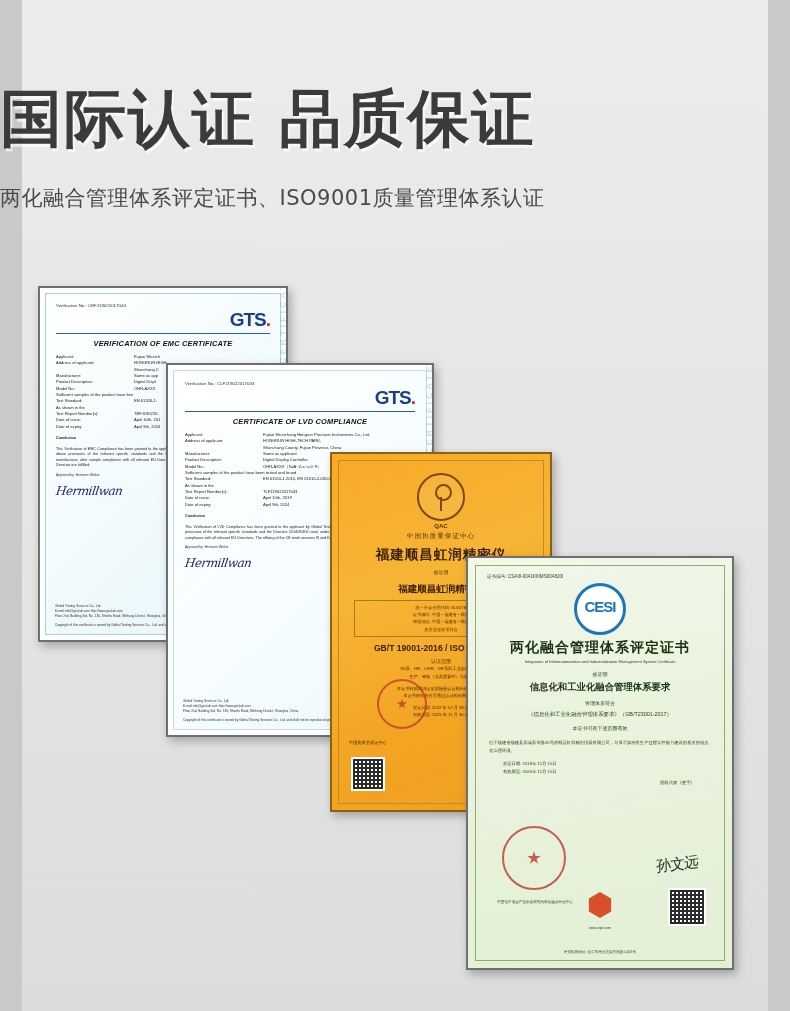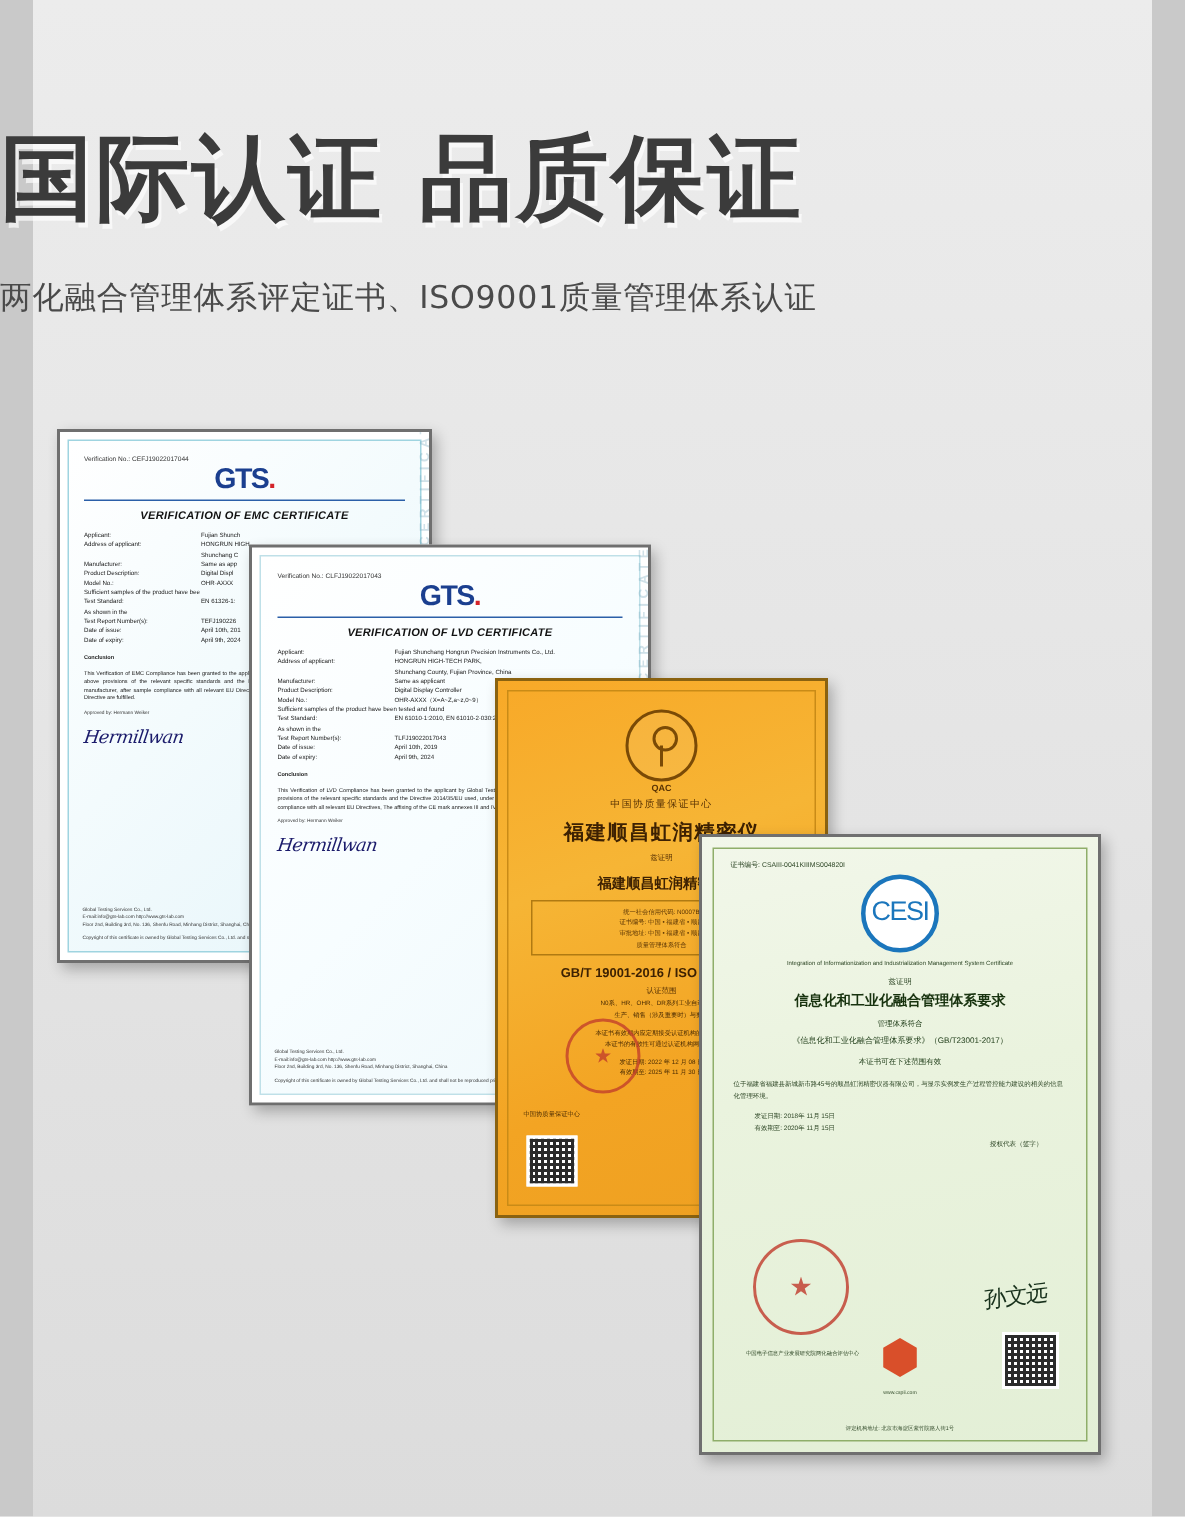--- a/index.html
+++ b/index.html
@@ -93,21 +93,21 @@
     box-sizing: border-box;
     font-size: 4px;
     color: #222;
   }
   .gts-logo {
     font-family: "Liberation Sans", sans-serif;
     font-weight: bold;
     font-size: 19px;
     letter-spacing: -1px;
     color: #1b3f8f;
-    text-align: center;
+    text-align: right;
     line-height: 1;
   }
   .gts-logo .dot { color: #d4242a; }
   .verif-line {
     font-size: 4.4px;
     color: #333;
     margin-bottom: 2px;
   }
   .cert-rule {
     height: 1px;
@@ -355,22 +355,22 @@
     margin-bottom: 4px;
   }
   .cesi-logo {
     width: 46px;
     height: 46px;
     border: 3px solid #1b76bc;
     border-radius: 50%;
     margin: 2px auto 4px auto;
     color: #1b76bc;
     font-family: "Liberation Sans", sans-serif;
-    font-weight: normal;
-    font-size: 18px;
+    font-weight: bold;
+    font-size: 15px;
     line-height: 42px;
     letter-spacing: -1px;
     background: #fff;
     text-align: center;
   }
   .cesi-title {
     font-family: "DejaVu Sans", sans-serif;
     font-size: 14px;
     font-weight: bold;
     color: #18330f;
@@ -585,21 +585,21 @@
   </div>
 
   <div class="cert cert-lvd">
     <div class="lvd-inner">
       <div class="verif-line">
         <span>Verification No.:</span>
         <span>CLFJ19022017043</span>
       </div>
       <div class="gts-logo"><span>GTS</span><span class="dot">.</span></div>
       <div class="cert-rule"></div>
-      <div class="cert-h1">VERIFICATION OF LVD CERTIFICATE</div>
+      <div class="cert-h1">CERTIFICATE OF LVD COMPLIANCE</div>
 
       <div class="kv">
           <div class="k">Applicant:</div>
           <div class="v">Fujian Shunchang Hongrun Precision Instruments Co., Ltd.</div>
         </div>
       <div class="kv">
           <div class="k">Address of applicant:</div>
           <div class="v">HONGRUN HIGH-TECH PARK,</div>
         </div>
       <div class="kv">
@@ -689,20 +689,21 @@
     </div>
   </div>
 
   <div class="cert cert-cesi">
     <div class="cesi-inner">
       <div class="cesi-topline">
         <span>证书编号:</span>
         <span>CSAIII-0041KIIIMS004820I</span>
       </div>
       <div class="cesi-logo">CESI</div>
+      <div class="cesi-title">两化融合管理体系评定证书</div>
       <div class="cesi-title-en">Integration of Informationization and Industrialization Management System Certificate</div>
 
       <div class="cesi-label">兹证明</div>
       <div class="cesi-company">信息化和工业化融合管理体系要求</div>
       <div class="cesi-row">管理体系符合</div>
       <div class="cesi-std">《信息化和工业化融合管理体系要求》（GB/T23001-2017）</div>
 
       <div class="cesi-row" style="margin-top:5px">本证书可在下述范围有效</div>
       <div class="cesi-note">位于福建省福建县新城新市路45号的顺昌虹润精密仪器有限公司，与显示实例发生产过程管控能力建设的相关的信息化管理环境。</div>
 

